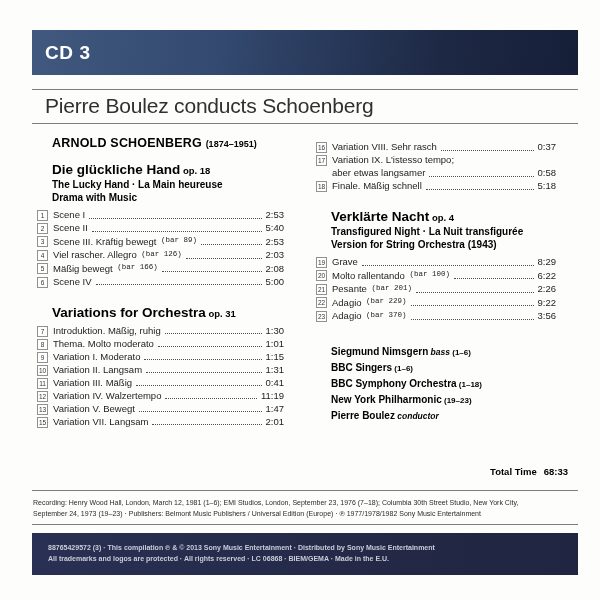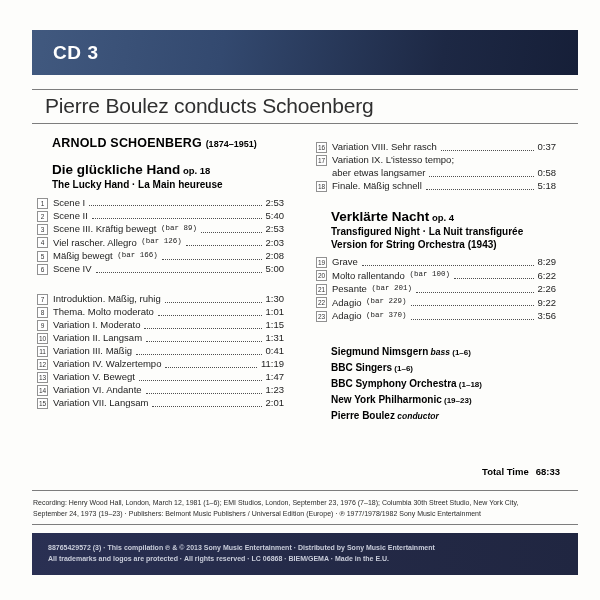--- a/index.html
+++ b/index.html
@@ -9,21 +9,21 @@
     font-family:"Liberation Sans", sans-serif;
     color:#1c1c1c;
     position:relative;
     overflow:hidden;
   }
   .page { position:absolute; inset:0; }
 
   .disc-bar {
     position:absolute; left:32px; right:22px; top:30px; height:45px;
     background:linear-gradient(100deg,#41597f 0%,#33496f 35%,#1d2844 75%,#161f38 100%);
-    display:flex; align-items:center; padding-left:21px; box-sizing:border-box;
+    display:flex; align-items:center; padding-left:13px; box-sizing:border-box;
   }
   .disc-label { color:#ffffff; font-size:19px; font-weight:bold; letter-spacing:0.6px; }
 
   .rule { position:absolute; left:32px; right:22px; height:1px; background:#7d7d7d; }
   .rule-top { top:89px; }
   .rule-mid { top:123px; }
   .rule-total { top:490px; }
   .rule-bottom { top:524px; }
 
   .album-title {
@@ -60,21 +60,21 @@
   .track-title { white-space:nowrap; }
   .track-detail { font-size:7.5px; white-space:nowrap; padding-bottom:0.5px;font-family:Liberation Mono, monospace; }
   .leader { flex:1; min-width:10px; border-bottom:1px dotted #4f4f4f; margin:0 4px 2.5px 4px; }
   .track-time { white-space:nowrap; }
 
   .performers { margin:22px 0 0 15px; }
   .performer { font-size:10px; font-weight:bold; line-height:15px; color:#000; white-space:nowrap; }
   .performer-role { font-style:italic; font-size:8.5px; }
   .performer-tracks { font-size:8px; }
 
-  .total-time { position:absolute; right:40px; top:466px; font-size:9.5px; font-weight:bold; color:#000; }
+  .total-time { position:absolute; right:32px; top:466px; font-size:9.5px; font-weight:bold; color:#000; }
   .total-time .tt-label { margin-right:7px; }
 
   .credits { position:absolute; left:33px; right:22px; top:497px; font-size:7px; line-height:11px; color:#2b2b2b; }
 
   .footer-bar {
     position:absolute; left:32px; right:22px; top:533px; height:42px;
     background:linear-gradient(to right,#2a3053,#232946 60%,#202641);
     color:#c9cdda; font-size:7px; font-weight:bold; line-height:11px;
     padding:9px 0 0 16px; box-sizing:border-box;
   }
@@ -95,20 +95,21 @@
   <div class="columns">
     <div class="col-left">
       <div class="composer">
         <span>ARNOLD SCHOENBERG</span>
         <span class="dates">(1874–1951)</span>
       </div>
       <div id="sections-left">
           <div class="section">
             <div class="work-heading"><span class="work-title">Die glückliche Hand</span><span class="work-opus">&nbsp;op. 18</span></div>
             <div class="work-subtitle">The Lucky Hand · La Main heureuse</div>
+            <div class="work-subtitle">Drama with Music</div>
             <div class="track-list">
               <div class="track-row">
                 <span class="track-no">1</span>
                 <div class="track-body">
                   <div class="track-line">
                     <span class="track-title">Scene I</span>
                     <span class="leader"></span>
                     <span class="track-time">2:53</span>
                   </div>
                 </div>
@@ -162,20 +163,21 @@
                   <div class="track-line">
                     <span class="track-title">Scene IV</span>
                     <span class="leader"></span>
                     <span class="track-time">5:00</span>
                   </div>
                 </div>
               </div>
             </div>
           </div>
           <div class="section">
+            <div class="work-heading"><span class="work-title">Variations for Orchestra</span><span class="work-opus">&nbsp;op. 31</span></div>
             <div class="track-list">
               <div class="track-row">
                 <span class="track-no">7</span>
                 <div class="track-body">
                   <div class="track-line">
                     <span class="track-title">Introduktion. Mäßig, ruhig</span>
                     <span class="leader"></span>
                     <span class="track-time">1:30</span>
                   </div>
                 </div>
@@ -230,30 +232,20 @@
                   </div>
                 </div>
               </div>
               <div class="track-row">
                 <span class="track-no">13</span>
                 <div class="track-body">
                   <div class="track-line">
                     <span class="track-title">Variation V. Bewegt</span>
                     <span class="leader"></span>
                     <span class="track-time">1:47</span>
-                  </div>
-                </div>
-              </div>
-              <div class="track-row">
-                <span class="track-no">14</span>
-                <div class="track-body">
-                  <div class="track-line">
-                    <span class="track-title">Variation VI. Andante</span>
-                    <span class="leader"></span>
-                    <span class="track-time">1:23</span>
                   </div>
                 </div>
               </div>
               <div class="track-row">
                 <span class="track-no">15</span>
                 <div class="track-body">
                   <div class="track-line">
                     <span class="track-title">Variation VII. Langsam</span>
                     <span class="leader"></span>
                     <span class="track-time">2:01</span>

